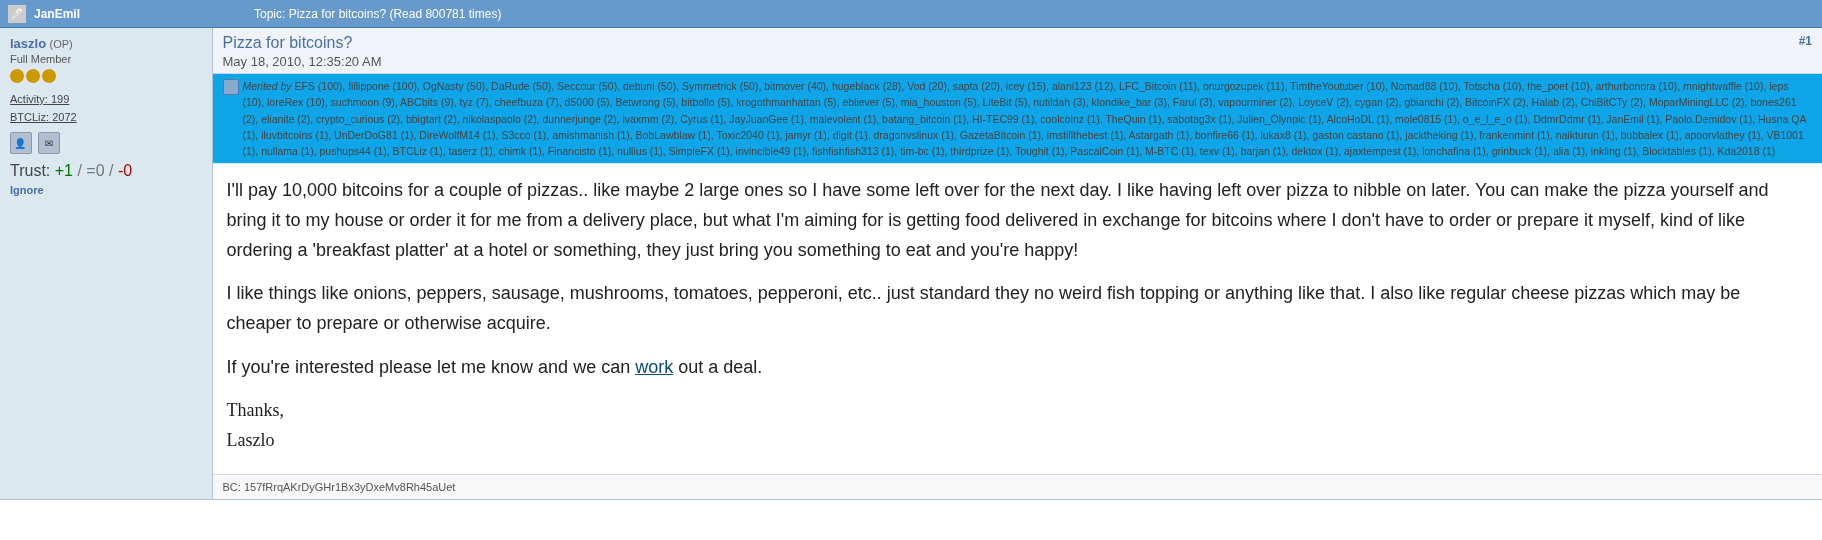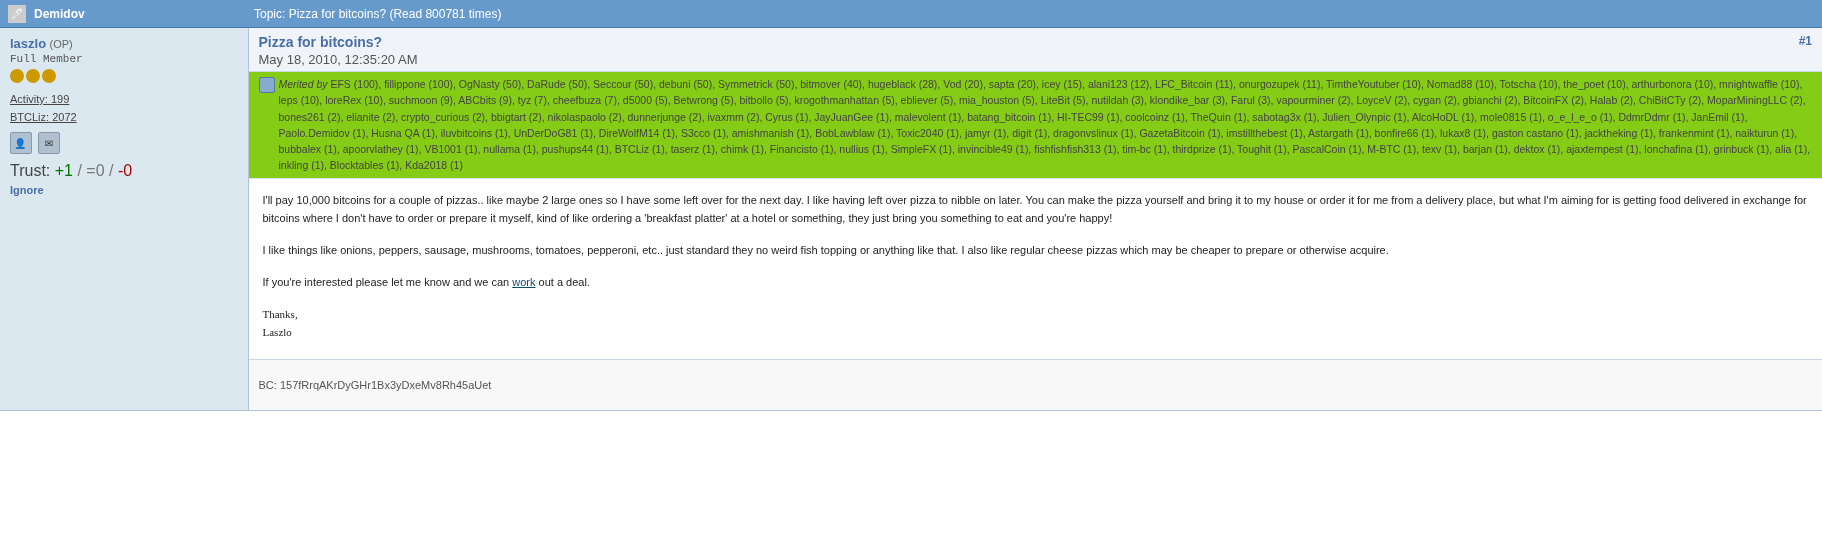--- a/index.html
+++ b/index.html
@@ -42,21 +42,21 @@
     .top-bar-topic {
       font-size: 12px;
     }
     
     .main-table {
       width: 100%;
       border-collapse: collapse;
       background: #fff;
     }
     .author-cell {
-      width: 248px;
+      width: 212px;
       vertical-align: top;
       padding: 8px 10px;
       background: #dce8f0;
       border-right: 1px solid #b0c4d8;
       border-bottom: 1px solid #b0c4d8;
     }
     .post-cell {
       vertical-align: top;
       padding: 0;
       border-bottom: 1px solid #b0c4d8;
@@ -69,21 +69,20 @@
       text-decoration: none;
     }
     .author-op {
       color: #666;
       font-size: 11px;
     }
     .author-rank {
       color: #555;
       font-size: 11px;
       margin-top: 2px;
-      font-family: Liberation Mono, monospace;
     }
     .stars {
       display: flex;
       gap: 2px;
       margin: 4px 0;
     }
     .star {
       width: 14px;
       height: 14px;
       background: #cc9900;
@@ -136,36 +135,36 @@
     .post-header {
       display: flex;
       justify-content: space-between;
       align-items: flex-start;
       padding: 6px 10px 4px 10px;
       background: #f0f4f8;
       border-bottom: 1px solid #ccd8e4;
     }
     .post-title {
       color: #4a6fa5;
-      font-weight: bold;
-      font-size: 14px;
+      font-weight: normal;
+      font-size: 16px;
     }
     .post-date {
       font-size: 13px;
       color: #555;
       margin-top: 2px;
     }
     .post-number {
       color: #4a6fa5;
       font-weight: bold;
       font-size: 12px;
     }
     .merit-section {
       padding: 4px 10px;
-      background: #84cc16;
+      background: #0ea5e9;
       border-bottom: 1px solid #dde4ec;
       font-size: 10px;
       color: #444;
       line-height: 1.6;
       display: flex;
       gap: 4px;
       align-items: flex-start;
     }
     .merit-icon {
       width: 16px;
@@ -177,51 +176,51 @@
       margin-top: 1px;
     }
     .merit-text {
       flex: 1;
       line-height: 1.55;
       font-size: 10.5px;
     }
     .post-body {
       padding: 12px 14px;
       line-height: 1.65;
-      font-size: 11px;
+      font-size: 18px;
       color: #222;
     }
     .post-body p {
       margin-bottom: 14px;
     }
     .post-body p:last-child {
       margin-bottom: 0;
       font-family: Liberation Serif, serif;
     }
     .link-text {
       color: #0c4a6e;
       text-decoration: underline;
     }
     .post-footer {
-      padding: 19px 10px;
+      padding: 6px 10px;
       border-top: 1px solid #ccd8e4;
       font-size: 11px;
       color: #555;
       background: #f8f8f8;
       margin-top: 6px;
     }
   </style>
 </head>
 <body>
 
 <div class="page-wrapper">
 
   <div class="top-bar">
     <div class="top-bar-icon">🖊</div>
-    <div class="top-bar-author">Demidov</div>
+    <div class="top-bar-author">JanEmil</div>
     <div class="top-bar-topic">Topic: Pizza for bitcoins?  (Read 800781 times)</div>
   </div>
 
   <table class="main-table">
     <tbody>
       <tr>
 
         <td class="author-cell">
           <div>
             <a class="author-name">laszlo</a>

